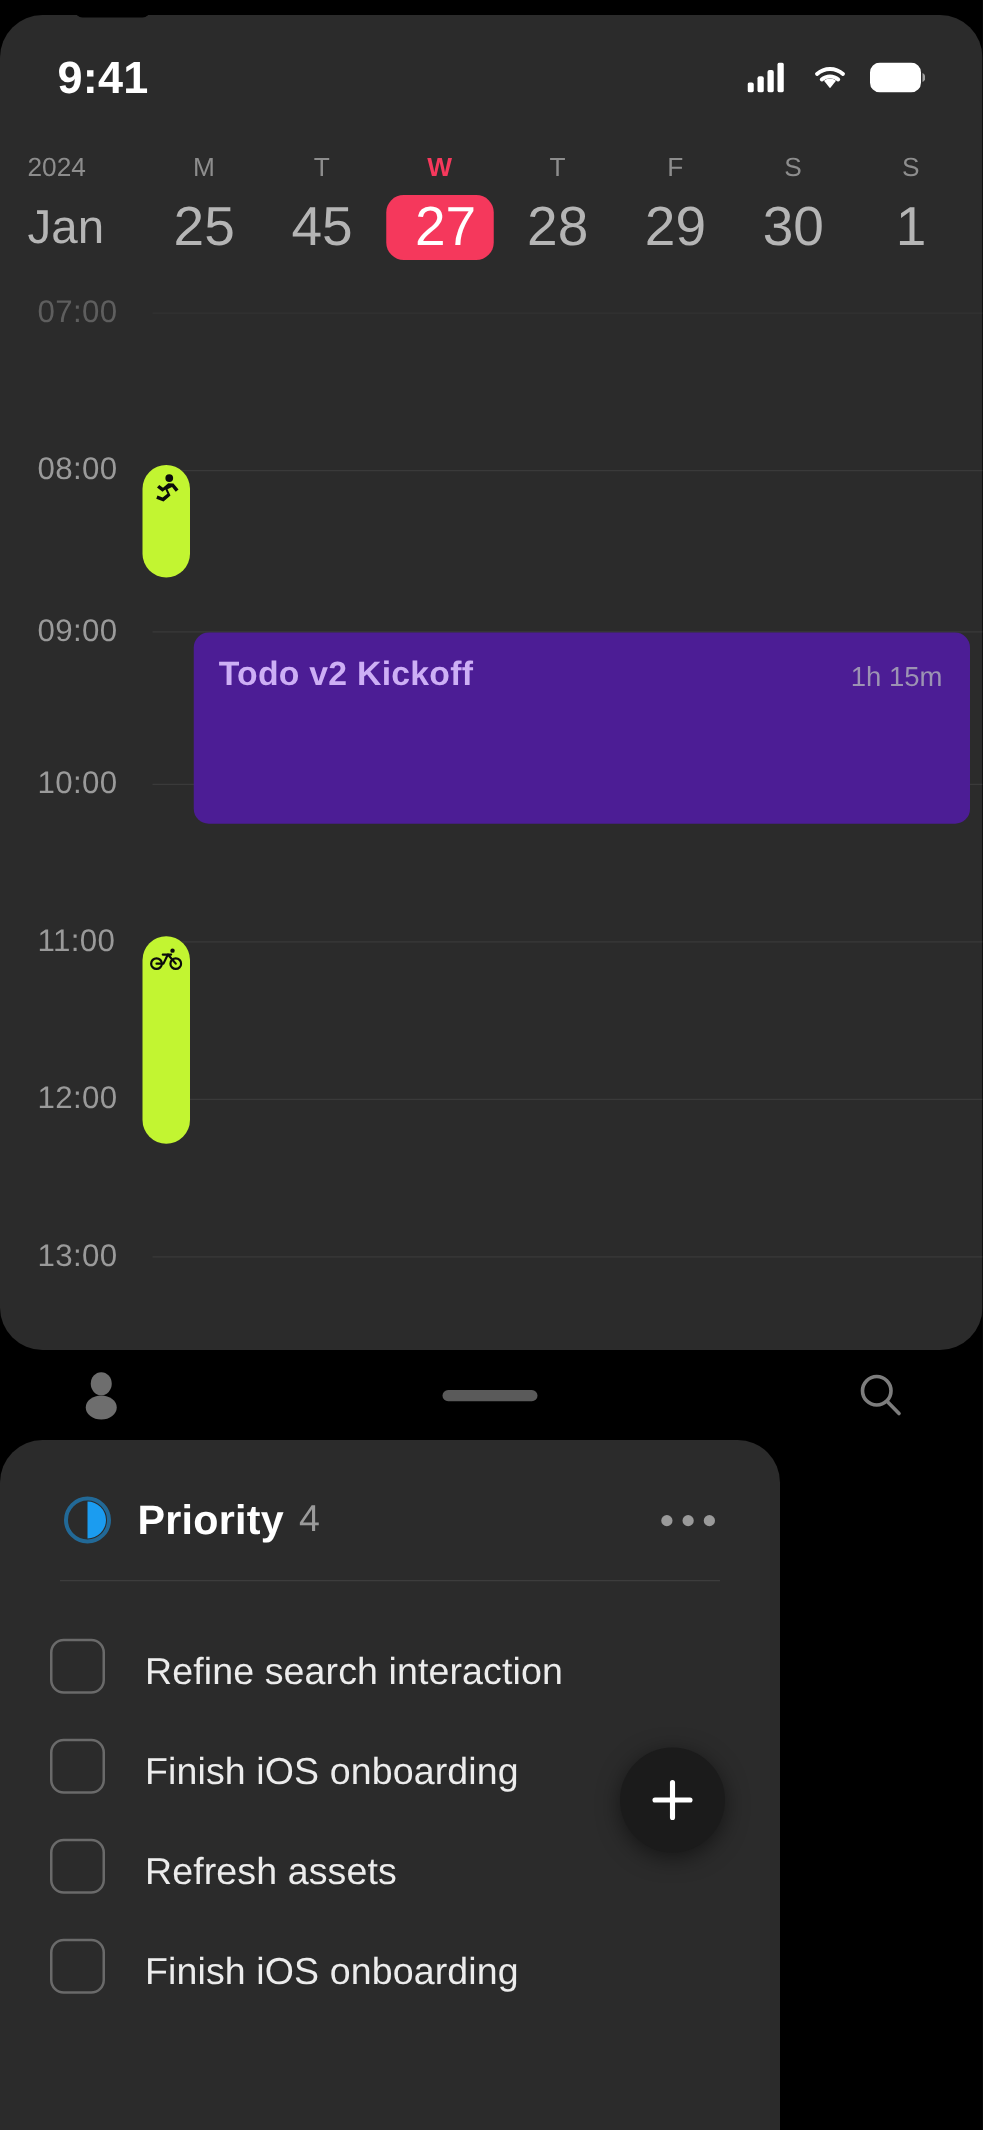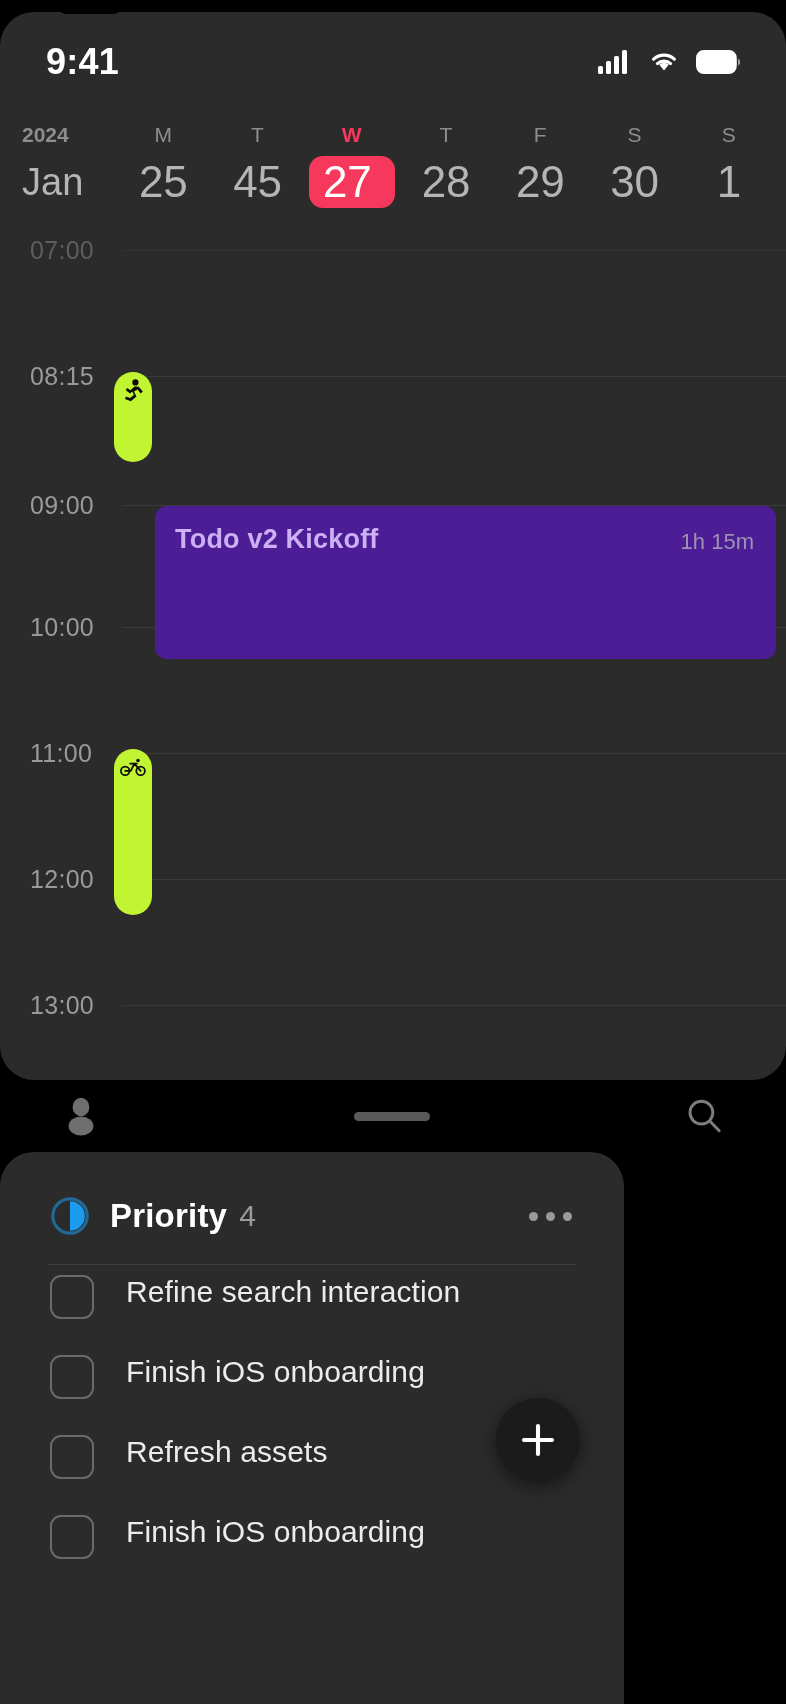--- a/index.html
+++ b/index.html
@@ -43,23 +43,23 @@
     font-size:21px; color:#8d8d8d; font-weight:500;
     letter-spacing:.4px; height:30px; line-height:30px;
   }
   .dow.today { color:#f5385c; font-weight:700; }
   .dnum {
     font-size:44px; color:#b5b5b5; font-weight:400;
     height:52px; line-height:52px; margin-top:6px;
   }
   .dnum.sel {
     color:#fff; font-weight:500; background:#f5385c;
-    border-radius:14px; padding:0 14px; min-width:86px; text-align:left;
-  }
-  .ylabel { font-size:21px; color:#8d8d8d; font-weight:700; height:30px; line-height:30px; }
+    border-radius:14px; padding:0 14px; min-width:86px; text-align:right;
+  }
+  .ylabel { font-size:21px; color:#8d8d8d; font-weight:400; height:30px; line-height:30px; }
   .mlabel { font-size:38px; color:#b5b5b5; height:52px; line-height:52px; margin-top:6px; }
 
   
   .grid { position:absolute; top:214px; left:0; width:786px; height:854px; overflow:hidden; }
   .hourrow { position:absolute; left:4px; width:786px; height:1px; }
   .hourlabel {
     position:absolute; left:26px; transform:translateY(-50%);
     font-size:25px; color:#9a9a9a; letter-spacing:.3px;
   }
   .hourline {
@@ -108,21 +108,21 @@
   .pri-more {
     margin-left:auto; display:flex; gap:8px; align-items:center; padding:10px;
   }
   .pri-more i { width:9px; height:9px; border-radius:50%; background:#9a9a9a; display:block; }
   .divider {
     height:1px; background:#3d3d3d; margin:28px 48px 0 48px;
   }
 
   .task-list { padding:10px 0 0 0; }
   .task {
-    display:flex; align-items:flex-start; height:80px; padding:0 50px;
+    display:flex; align-items:flex-end; height:80px; padding:0 40px;
   }
   .checkbox {
     width:44px; height:44px; border:2px solid #6a6a6a;
     border-radius:11px; flex:none; margin-right:32px;
   }
   .task-label { font-size:30px; color:#ececec; letter-spacing:.1px; }
 
   .fab {
     position:absolute; right:44px; top:246px;
     width:84px; height:84px; border-radius:50%;
@@ -196,21 +196,21 @@
       </div>
     </div>
 
     <div class="grid">
 
       <div class="hourrow faint" style="top:24px;">
         <div class="hourlabel">07:00</div>
         <div class="hourline"></div>
       </div>
       <div class="hourrow" style="top:150px;">
-        <div class="hourlabel">08:15</div>
+        <div class="hourlabel">08:00</div>
         <div class="hourline"></div>
       </div>
       <div class="hourrow" style="top:279px;">
         <div class="hourlabel">09:00</div>
         <div class="hourline"></div>
       </div>
       <div class="hourrow" style="top:401px;">
         <div class="hourlabel">10:00</div>
         <div class="hourline"></div>
       </div>

